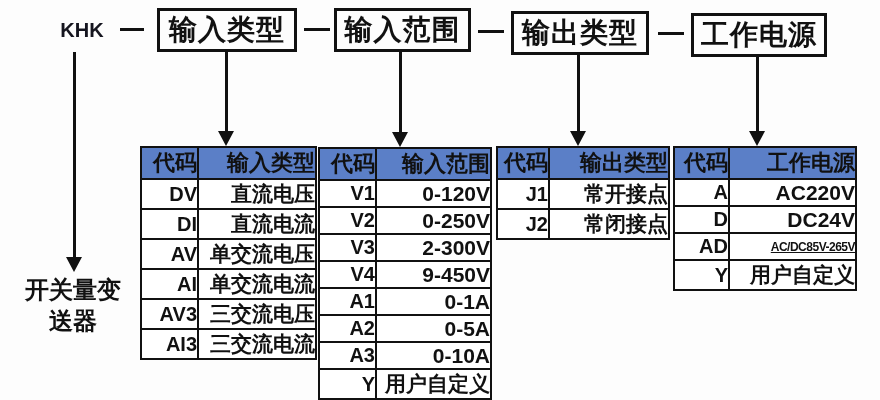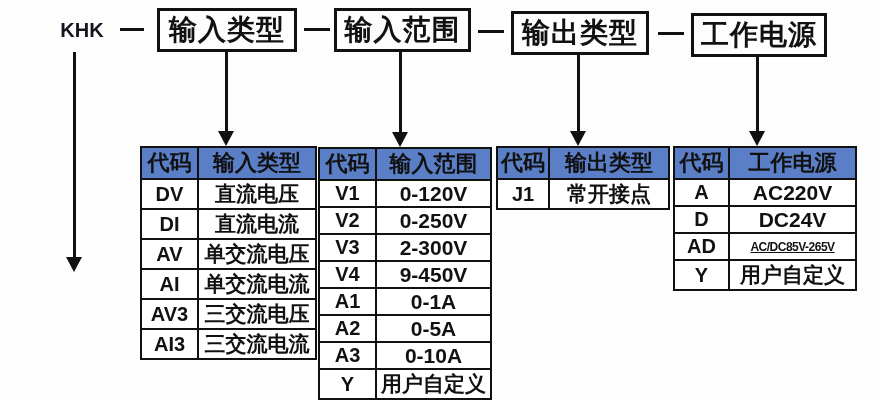--- a/index.html
+++ b/index.html
@@ -28,21 +28,21 @@
     border-top:15px solid #111;
   }
   
   .prodname{
     position:absolute;left:8px;top:274px;width:130px;text-align:center;
     font-size:24px;font-weight:bold;line-height:31px;
   }
   
   table{position:absolute;border-collapse:collapse;table-layout:fixed;background:#fff;}
   th,td{
-    border:2px solid #111;padding:0;text-align:center;vertical-align:middle;
+    border:2px solid #111;padding:0;text-align:right;vertical-align:middle;
     font-weight:bold;overflow:hidden;white-space:nowrap;
   }
   th{font-size:22px;}
   td{font-size:21px;}
   td.code{font-size:20px;}
   td.small{font-size:12px;letter-spacing:-0.5px;text-decoration:underline;}
   #t1{left:140px;top:146px;} #t1 tr{height:27px;}
   #t2{left:318px;top:147px;} #t2 tr{height:27px;}
   #t3{left:496px;top:146px;} #t3 tr{height:28px;}
   #t4{left:673px;top:146px;} #t4 tr{height:27px;}
@@ -88,20 +88,24 @@
   </div>
   <div class="arrow" style="left:570px;top:55px;">
     <div class="shaft" style="height:76px;"></div>
       <div class="head"></div>
   </div>
   <div class="arrow" style="left:749px;top:57px;">
     <div class="shaft" style="height:74px;"></div>
       <div class="head"></div>
   </div>
 
+  <div class="prodname">
+    <div>开关量变</div>
+    <div>送器</div>
+  </div>
 
   <table id="t1">
     <colgroup>
         <col style="width:57px">
         <col style="width:118px">
       </colgroup>
     <tbody>
         <tr>
       <th style="background: rgb(91, 127, 199);">代码</th>
       <th style="background: rgb(91, 127, 199);">输入类型</th>
@@ -185,20 +189,24 @@
       </colgroup>
     <tbody>
         <tr>
       <th style="background: rgb(91, 127, 199);">代码</th>
       <th style="background: rgb(91, 127, 199);">输出类型</th>
     </tr>
     <tr>
           <td class="code">J1</td>
           <td>常开接点</td>
         </tr>
+    <tr>
+          <td class="code">J2</td>
+          <td>常闭接点</td>
+        </tr>
   </tbody>
     </table>
 
   <table id="t4">
     <colgroup>
         <col style="width:55px">
         <col style="width:127px">
       </colgroup>
     <tbody>
         <tr>

